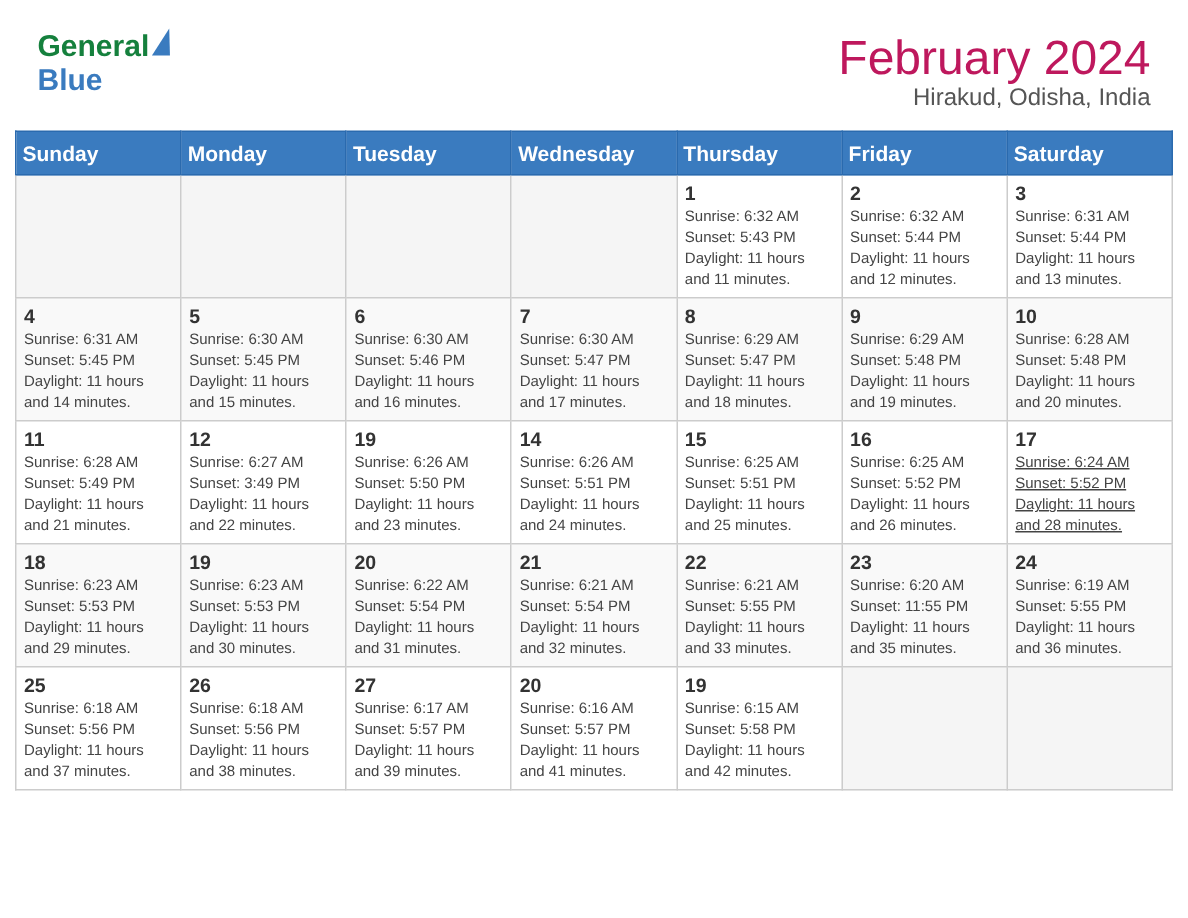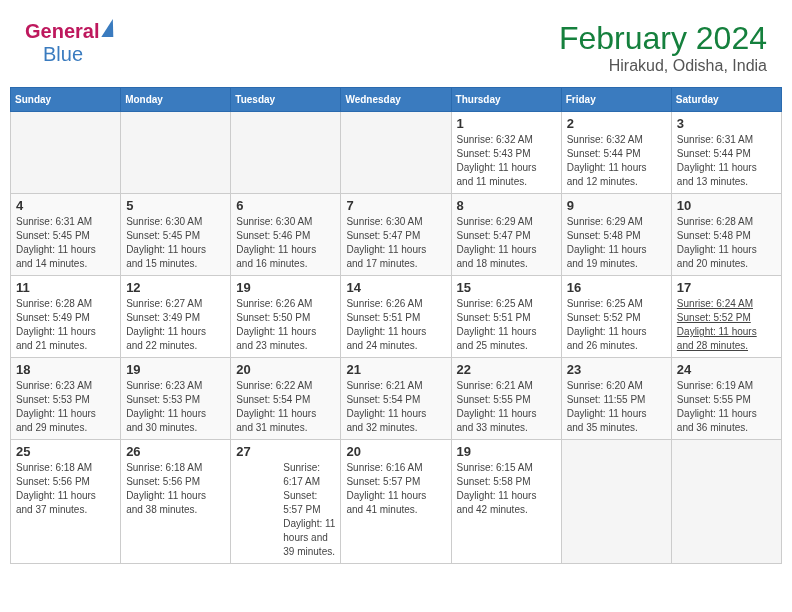--- a/index.html
+++ b/index.html
@@ -15,35 +15,35 @@
       justify-content: space-between;
       align-items: flex-start;
       padding: 10px 15px 8px 15px;
     }
     .title-area {
       text-align: right;
     }
     .month-year {
       font-size: 32px;
       font-weight: 300;
-      color: #15803d;
+      color: #be185d;
     }
     .location {
       font-size: 16px;
       color: #555;
     }
     .calendar {
       width: 100%;
       border-collapse: collapse;
       margin-top: 4px;
     }
     .calendar th {
       background-color: #3a7bbf;
       color: #fff;
-      font-size: 10px;
+      font-size: 14px;
       font-weight: bold;
       padding: 6px 4px;
       text-align: left;
       border: 1px solid #2a6aae;
     }
     .calendar td {
       border: 1px solid #ccc;
       vertical-align: top;
       padding: 4px 5px;
       width: calc(100% / 7);
@@ -73,27 +73,26 @@
       flex-direction: column;
       align-items: flex-start;
     }
     .logo-line1 {
       display: flex;
       align-items: center;
     }
     .general-text {
       font-size: 20px;
       font-weight: bold;
-      color: #be185d;
+      color: #15803d;
     }
     .blue-text {
       font-size: 20px;
-      font-weight: normal;
+      font-weight: bold;
       color: #3a7bbf;
-      margin-left: 18px;
     }
   </style>
 </head>
 <body>
 
 <div class="header-area">
   <div class="logo-wrapper">
     <div class="logo-line1">
       <span class="general-text">General</span>
       <span style="display:inline-block; width:0; height:0; border-left:9px solid transparent; border-right:3px solid transparent; border-bottom:18px solid #3a7bbf; margin-left:3px; transform:skewX(-8deg) translateY(-4px);"></span>
@@ -285,21 +284,21 @@
 Daylight: 11 hours and 37 minutes.</div>
         </td>
         <td>
           <span class="day-number">26</span>
           <div class="day-info" style="white-space: pre-line;">Sunrise: 6:18 AM
 Sunset: 5:56 PM
 Daylight: 11 hours and 38 minutes.</div>
         </td>
         <td>
           <span class="day-number">27</span>
-          <div class="day-info" style="white-space: pre-line; margin-left: 47px;">Sunrise: 6:17 AM
+          <div class="day-info" style="white-space: pre-line;">Sunrise: 6:17 AM
 Sunset: 5:57 PM
 Daylight: 11 hours and 39 minutes.</div>
         </td>
         <td>
           <span class="day-number">20</span>
           <div class="day-info" style="white-space: pre-line;">Sunrise: 6:16 AM
 Sunset: 5:57 PM
 Daylight: 11 hours and 41 minutes.</div>
         </td>
         <td>

